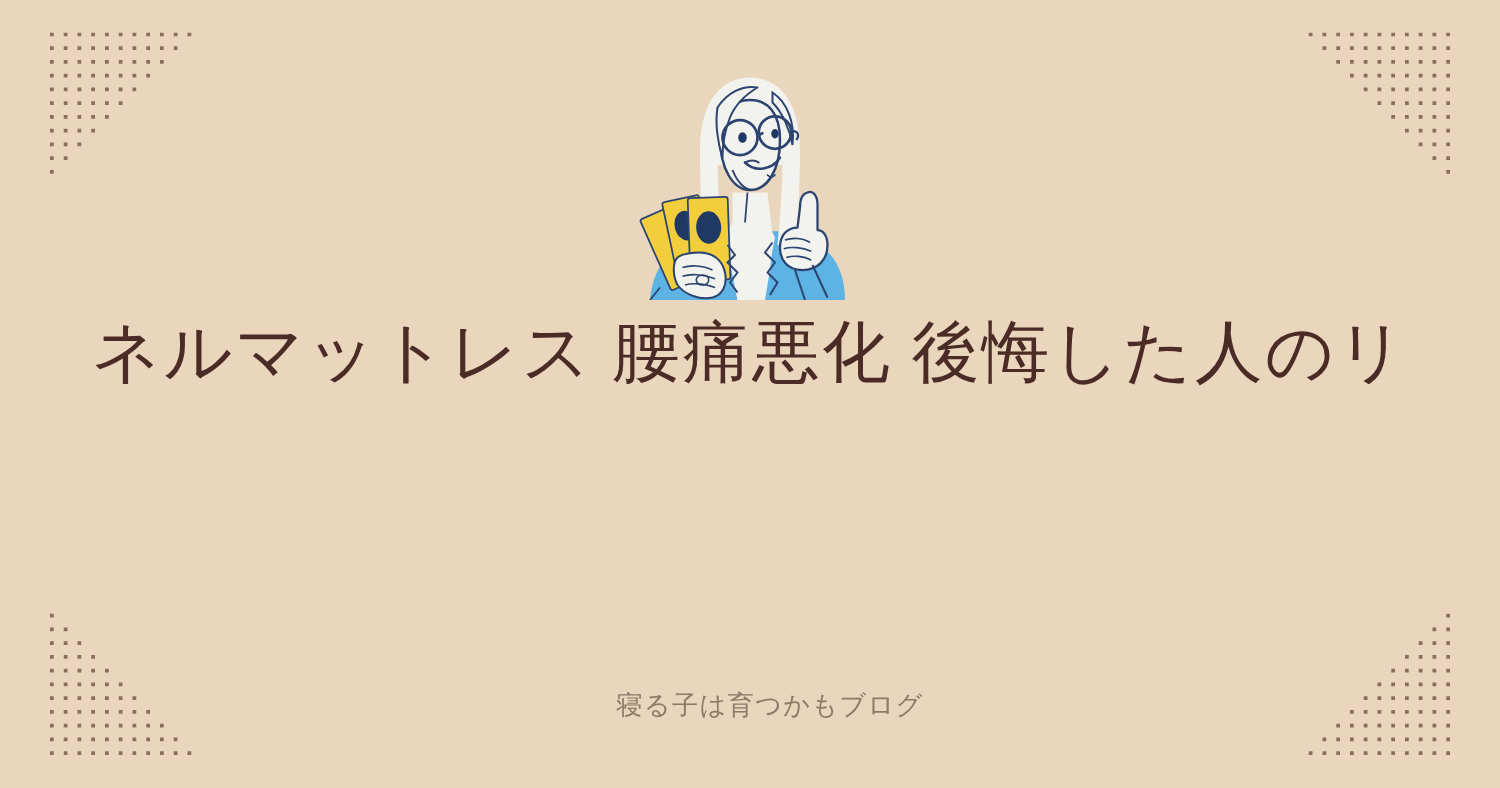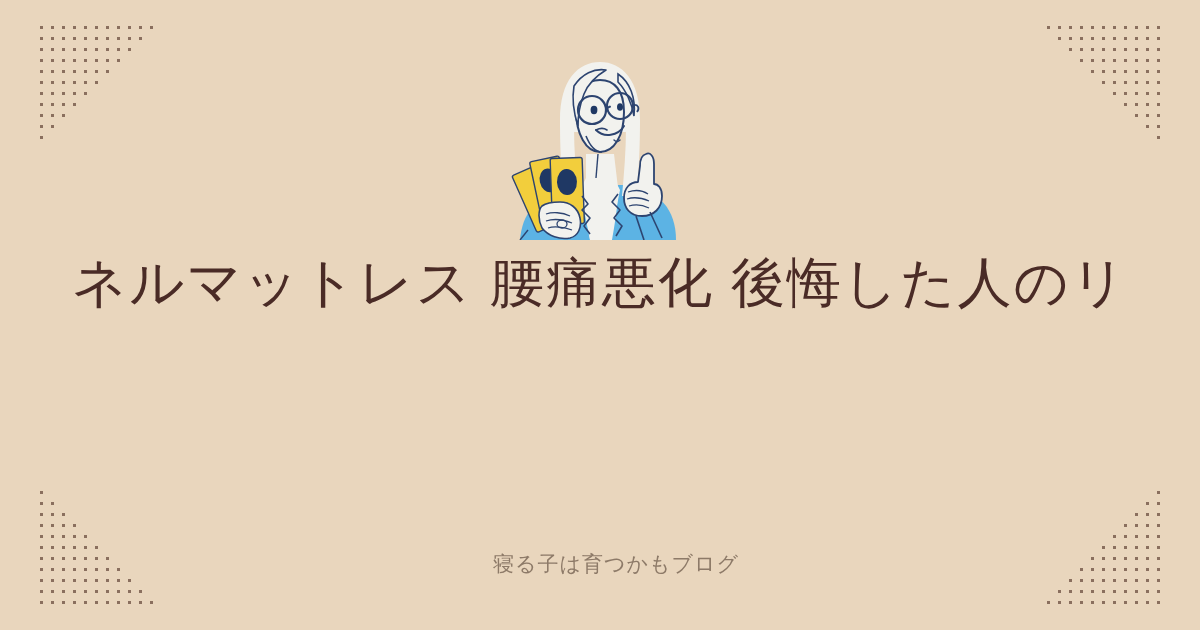--- a/index.html
+++ b/index.html
@@ -50,21 +50,21 @@
   .title-wrap {
     position: absolute;
     top: 244px;
     left: 0;
     width: 1200px;
     text-align: center;
     padding: 0 60px;
     box-sizing: border-box;
   }
   .title-line {
-    font-family: Liberation Sans, sans-serif;
+    font-family: Liberation Serif, serif;
     font-size: 54px;
     line-height: 76px;
     letter-spacing: 2px;
     color: #4a2b26;
     white-space: nowrap;
   }
 
   
   .footer {
     position: absolute;

